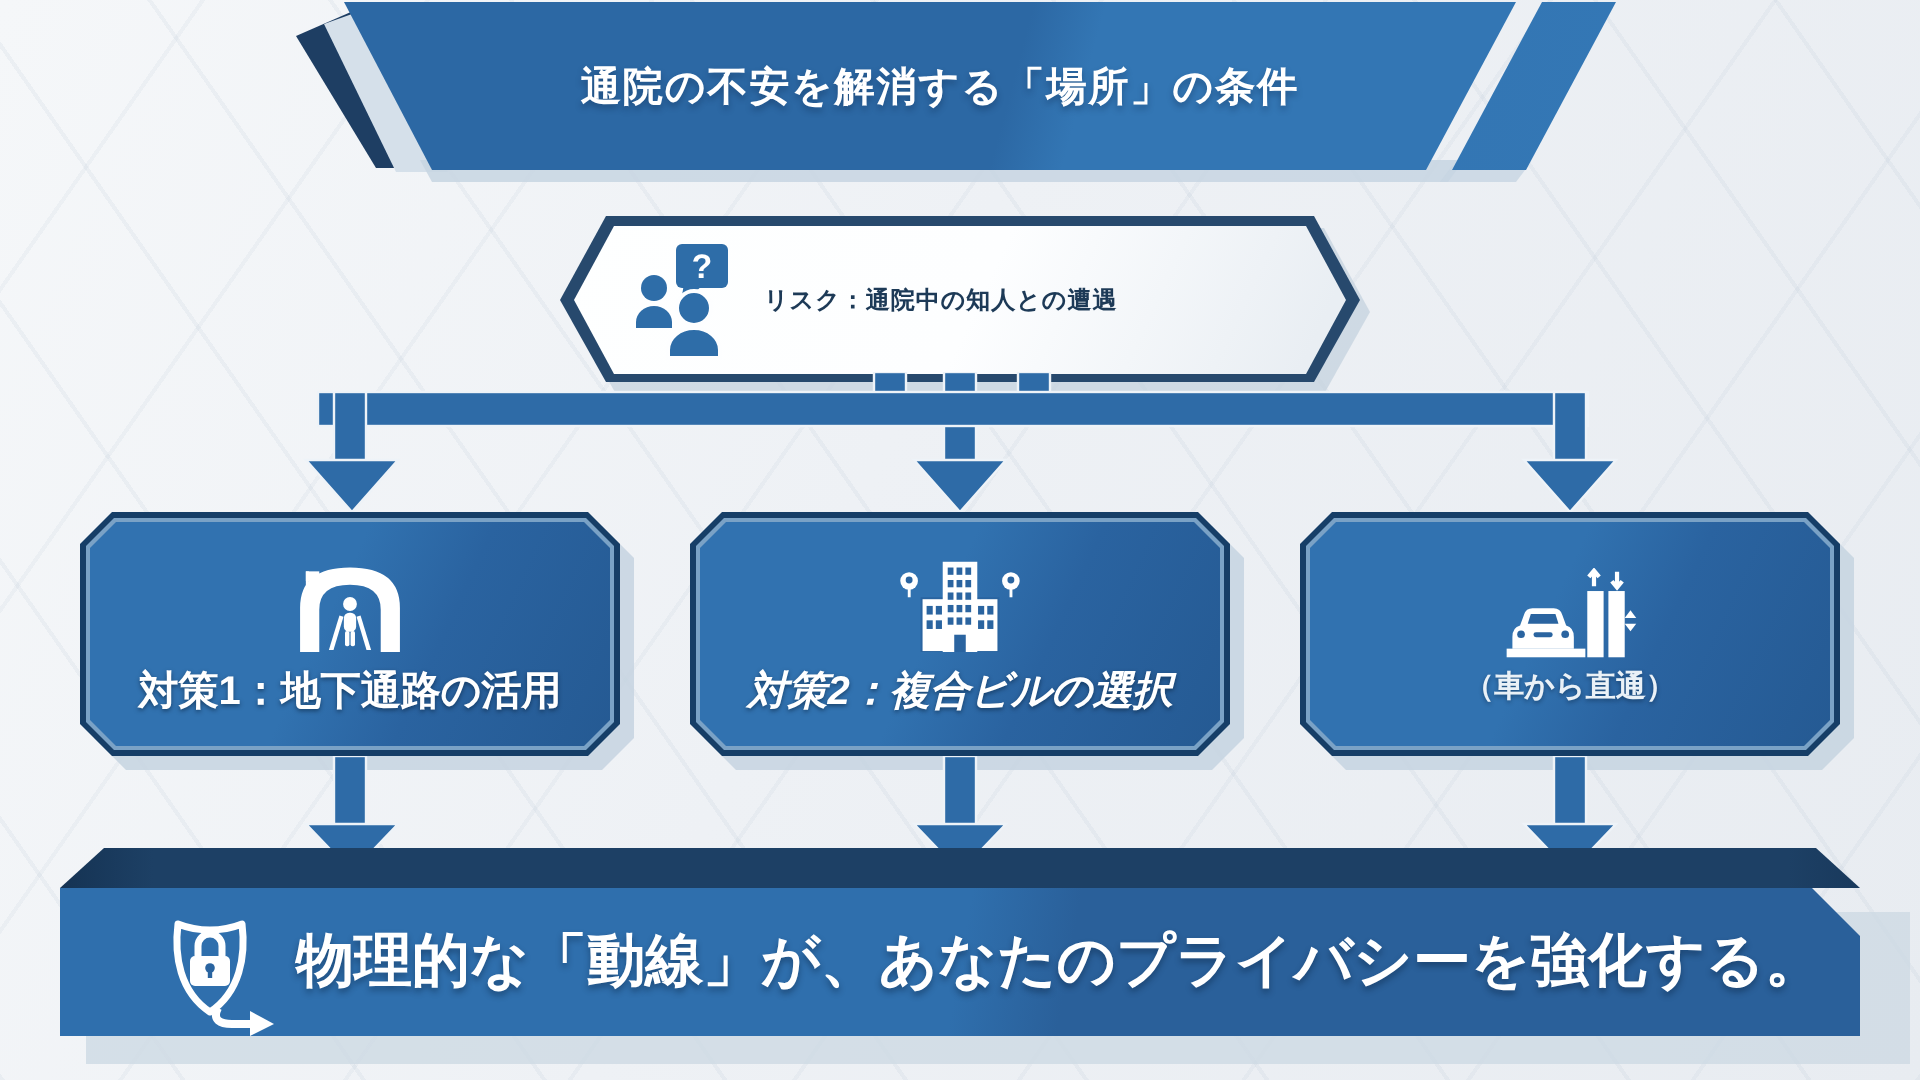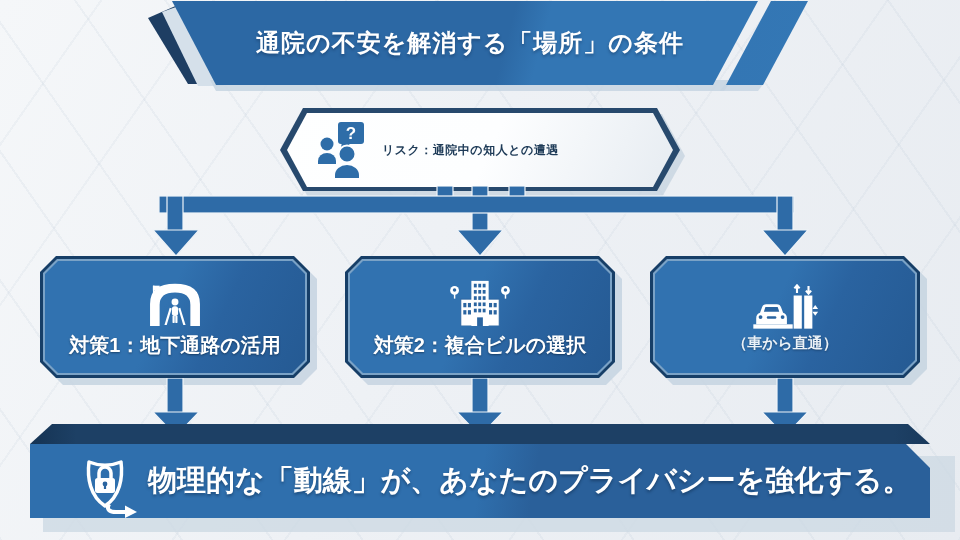--- a/index.html
+++ b/index.html
@@ -20,41 +20,41 @@
   .t-navy{clip-path:polygon(8px 18px,40px 4px,74px 84px,48px 84px);background:#1e3e63;}
   .t-silver{clip-path:polygon(22px 12px,50px 2px,84px 86px,58px 86px);background:#d5e0ea;}
   .t-shadow{clip-path:polygon(70px 80px,592px 80px,584px 91px,76px 91px);background:#c7d5e2;opacity:.85;}
   .t-main{clip-path:polygon(32px 1px,618px 1px,573px 85px,76px 85px);
     background:linear-gradient(105deg,#2c68a4 0%,#2c68a4 52%,#3376b4 57%,#3376b4 100%);}
   .t-stripe{clip-path:polygon(631px 1px,668px 1px,623px 85px,586px 85px);
     background:linear-gradient(105deg,#2f6ca8 0%,#3478b6 100%);}
   .t-stripe-shadow{clip-path:polygon(586px 83px,624px 83px,618px 91px,580px 91px);background:#c7d5e2;opacity:.8;}
   .t-text{position:absolute;left:80px;top:0;width:500px;height:86px;
     display:flex;align-items:center;justify-content:center;
-    color:#fff;font-size:24px;font-weight:bold;letter-spacing:1px;white-space:nowrap;
+    color:#fff;font-size:20px;font-weight:bold;letter-spacing:1px;white-space:nowrap;
     text-shadow:0 2px 3px rgba(10,30,60,.35);font-family:Liberation Mono, monospace;}
   
   #risk{position:absolute;left:270px;top:100px;width:420px;height:100px;}
   #risk .piece{position:absolute;inset:0;}
   .hx{clip-path:polygon(10px 50px,33px 8px,387px 8px,410px 50px,387px 91px,33px 91px);}
   .hx-shadow{background:#c2d0dd;transform:translate(5px,6px);opacity:.7;}
   .hx-border{background:#27496d;}
   .hx-fill{clip-path:polygon(17px 50px,37px 13px,383px 13px,403px 50px,383px 87px,37px 87px);
     background:linear-gradient(115deg,#feffff 0%,#fdfeff 52%,#e9eef3 90%);}
   .hx-icon{position:absolute;left:46px;top:20px;width:54px;height:60px;}
   .hx-label{position:absolute;left:112px;top:0;height:100px;display:flex;align-items:center;
     color:#1d3a57;font-size:12px;font-weight:bold;letter-spacing:.5px;white-space:nowrap;}
   
   .conn{position:absolute;left:0;width:960px;}
   #conn-top{top:186px;height:72px;}
   #conn-bottom{top:378px;height:60px;}
   .conn svg{display:block;}
   
   .box{position:absolute;top:256px;width:270px;height:122px;}
-  .box1{left:40px;} .box2{left:345px;} .box3{left:650px;}
+  .box1{left:40px;} .box2{left:345px;font-style:italic;} .box3{left:650px;}
   .box .layer{position:absolute;}
   .oct16{clip-path:polygon(16px 0,calc(100% - 16px) 0,100% 16px,100% calc(100% - 16px),calc(100% - 16px) 100%,16px 100%,0 calc(100% - 16px),0 16px);}
   .oct14{clip-path:polygon(14px 0,calc(100% - 14px) 0,100% 14px,100% calc(100% - 14px),calc(100% - 14px) 100%,14px 100%,0 calc(100% - 14px),0 14px);}
   .oct13{clip-path:polygon(13px 0,calc(100% - 13px) 0,100% 13px,100% calc(100% - 13px),calc(100% - 13px) 100%,13px 100%,0 calc(100% - 13px),0 13px);}
   .box-shadow{inset:0;transform:translate(7px,7px);background:#c5d3e0;opacity:.85;}
   .box-border{inset:0;background:#163e67;}
   .box-light{inset:3px;background:#7aa2c6;}
   .box-fill{inset:5px;background:linear-gradient(115deg,#3172b0 0%,#3172b0 45%,#2a63a0 65%,#255a93 100%);}
   .box-content{position:absolute;inset:5px;display:flex;flex-direction:column;
     align-items:center;justify-content:center;gap:2px;padding-top:2px;}

